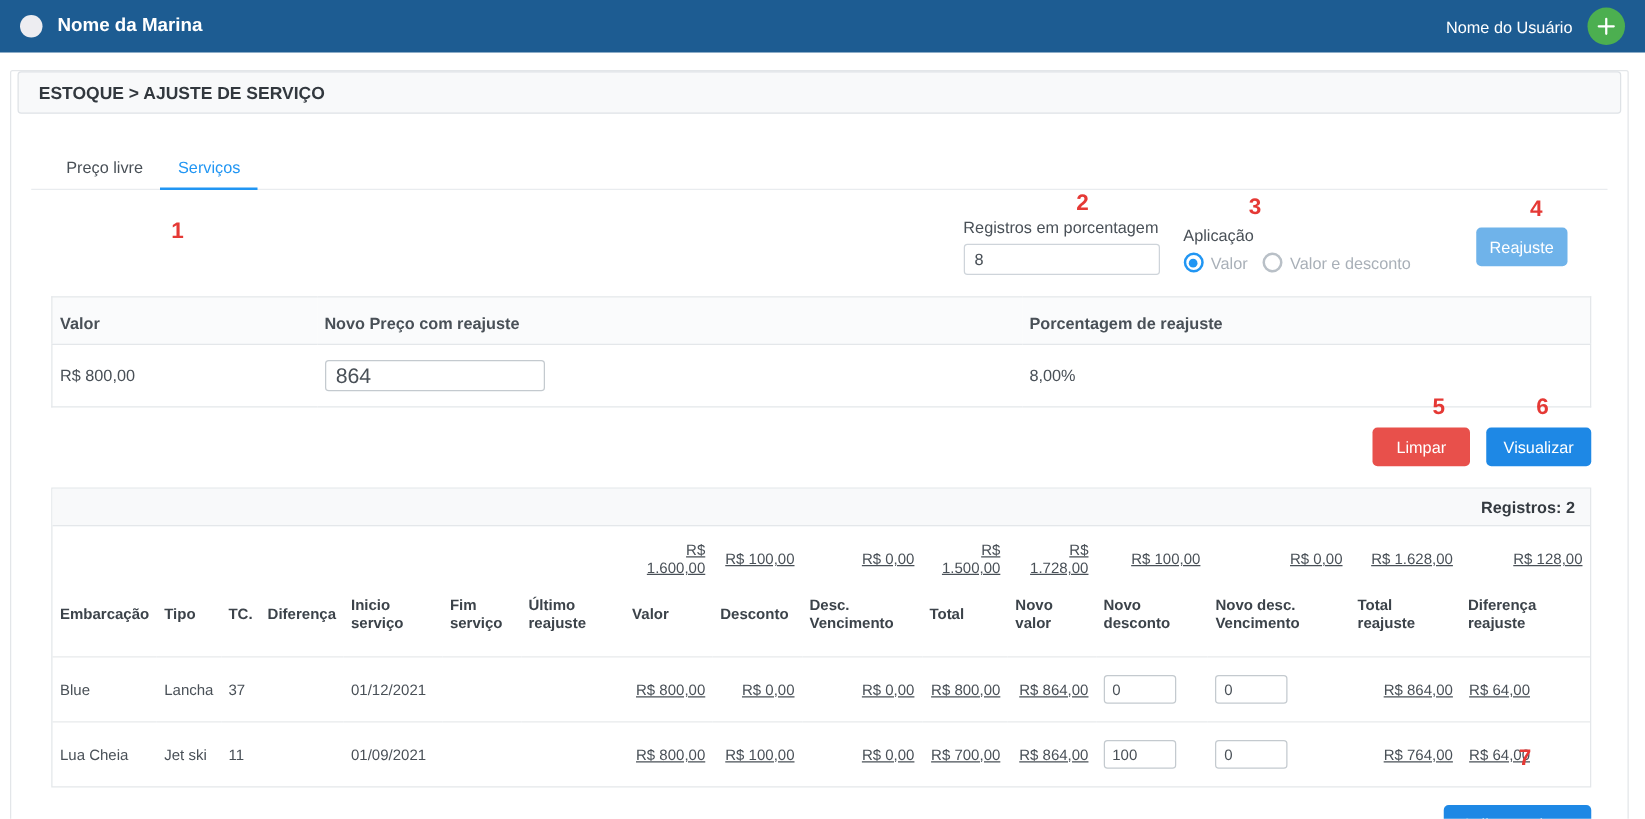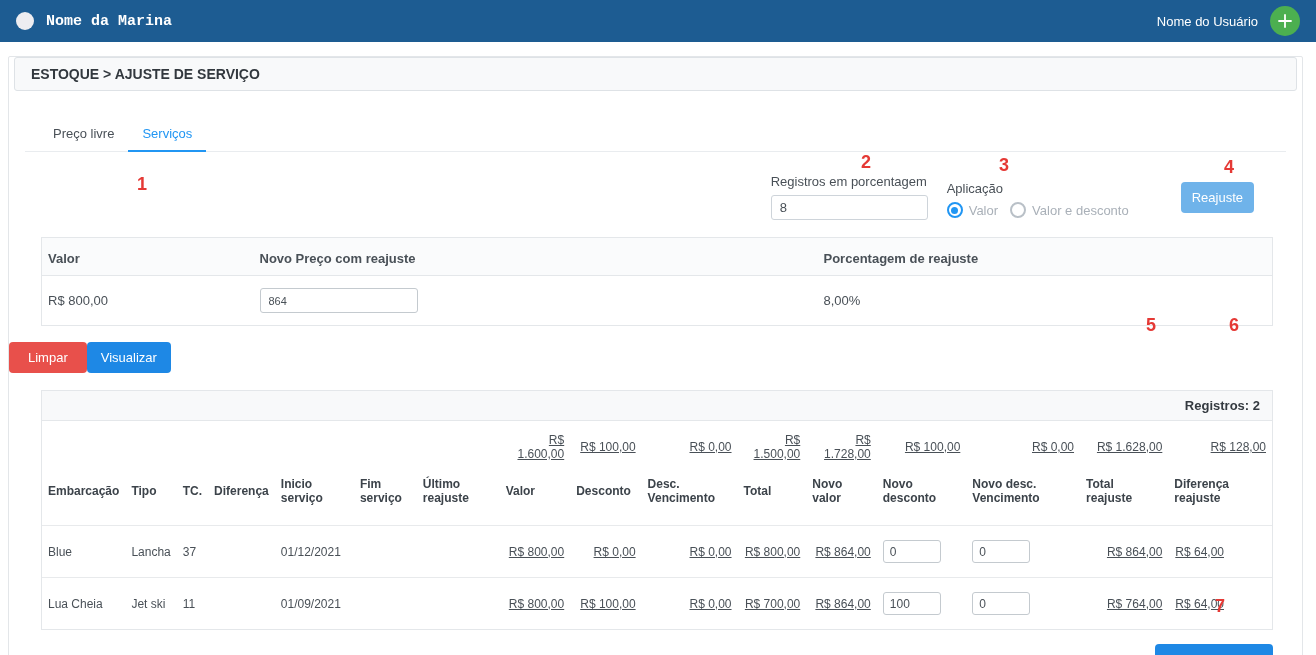--- a/index.html
+++ b/index.html
@@ -2,21 +2,21 @@
 <html><head>
 <meta charset="utf-8">
 <style>
   * { box-sizing: border-box; margin: 0; padding: 0; }
   html,body { width: 1316px; height: 655px; overflow: hidden; background: #fff;
     font-family: "Liberation Sans", "DejaVu Sans", sans-serif; position: relative; }
 
   
   .navbar { height: 42px; background: #1d5c92; display: flex; align-items: center;
     justify-content: space-between; padding: 0 16px; }
-  .nav-left { display: flex; align-items: flex-end; gap: 12px; font-family: Liberation Mono, monospace; }
+  .nav-left { display: flex; align-items: flex-start; gap: 12px; }
   .logo-circle { width: 18px; height: 18px; border-radius: 50%; background: #ededf1; display: inline-block; }
   .brand { color: #fff; font-weight: bold; font-size: 15px; }
   .nav-right { display: flex; align-items: center; gap: 12px; }
   .user { color: #fff; font-size: 13px; }
   .add-btn { width: 30px; height: 30px; border-radius: 50%; background: #4caf50; border: none;
     display: flex; align-items: center; justify-content: center; cursor: pointer; }
 
   
   .card { margin: 14px 13px 0 8px; border: 1px solid #e3e6e9; border-radius: 2px;
     background: #fff; padding-bottom: 12px; min-height: 556px; }
@@ -54,24 +54,24 @@
   .btn-red { background: #e8504b; padding: 8px 19px; }
   .btn-blue { background: #1e88e5; padding: 8px 14px; }
 
   
   .tbl-wrap { margin: 17px 29px 0 32px; }
   table { width: 100%; border-collapse: collapse; }
   .preview-table { border: 1px solid #e4e7ea; }
   .preview-table th { text-align: left; font-size: 13px; font-weight: 600; color: #495057;
     background: #fafbfc; padding: 13px 6px 9px 6px; border-bottom: 1px solid #e4e7ea; }
   .preview-table td { font-size: 13px; color: #495057; padding: 12px 6px; background: #fff; }
-  .preview-table input { width: 158px; height: 25px; border: 1px solid #c4cacf; border-radius: 3px;
-    padding: 0 8px; font-size: 11px; color: #495057; font-family: inherit; }
-
-  .actions-row { display: flex; justify-content: flex-start; margin: 16px 29px 0 0; }
+  .preview-table input { width: 176px; height: 25px; border: 1px solid #c4cacf; border-radius: 3px;
+    padding: 0 8px; font-size: 17px; color: #495057; font-family: inherit; }
+
+  .actions-row { display: flex; justify-content: flex-end; gap: 13px; margin: 16px 29px 0 0; }
 
   
   .records-wrap { margin: 17px 29px 0 32px; border: 1px solid #e4e7ea; }
   .records-strip { background: #f8f9fa; text-align: right; font-size: 13px; font-weight: bold;
     color: #343a40; padding: 7px 12px; border-bottom: 1px solid #e4e7ea; }
   .records-table td, .records-table th { font-size: 12px; color: #495057; padding: 6px; }
   .records-table .totals td { padding: 12px 6px 10px 6px; }
   .records-table th { text-align: left; font-weight: 600; color: #3c434a; padding-bottom: 20px; }
   .records-table .data td { padding: 14px 6px; border-top: 1px solid #e8eaec; }
   .records-table .num { text-align: right; text-decoration: underline; }

